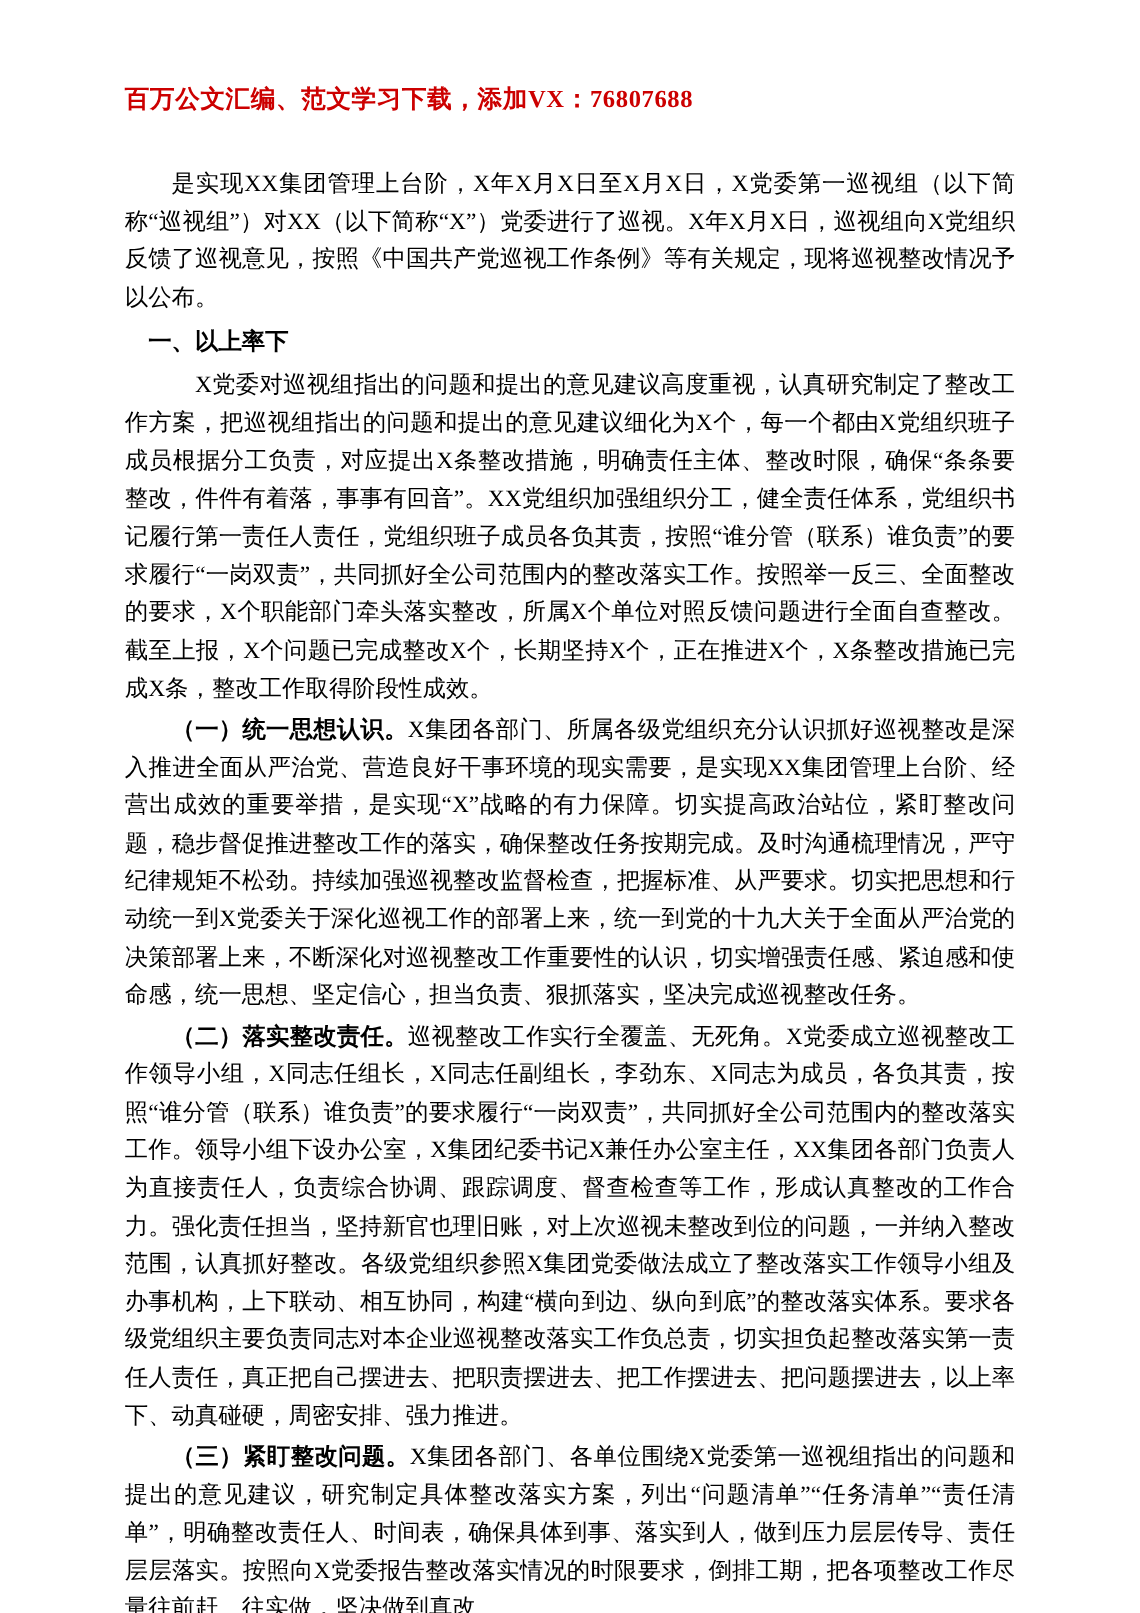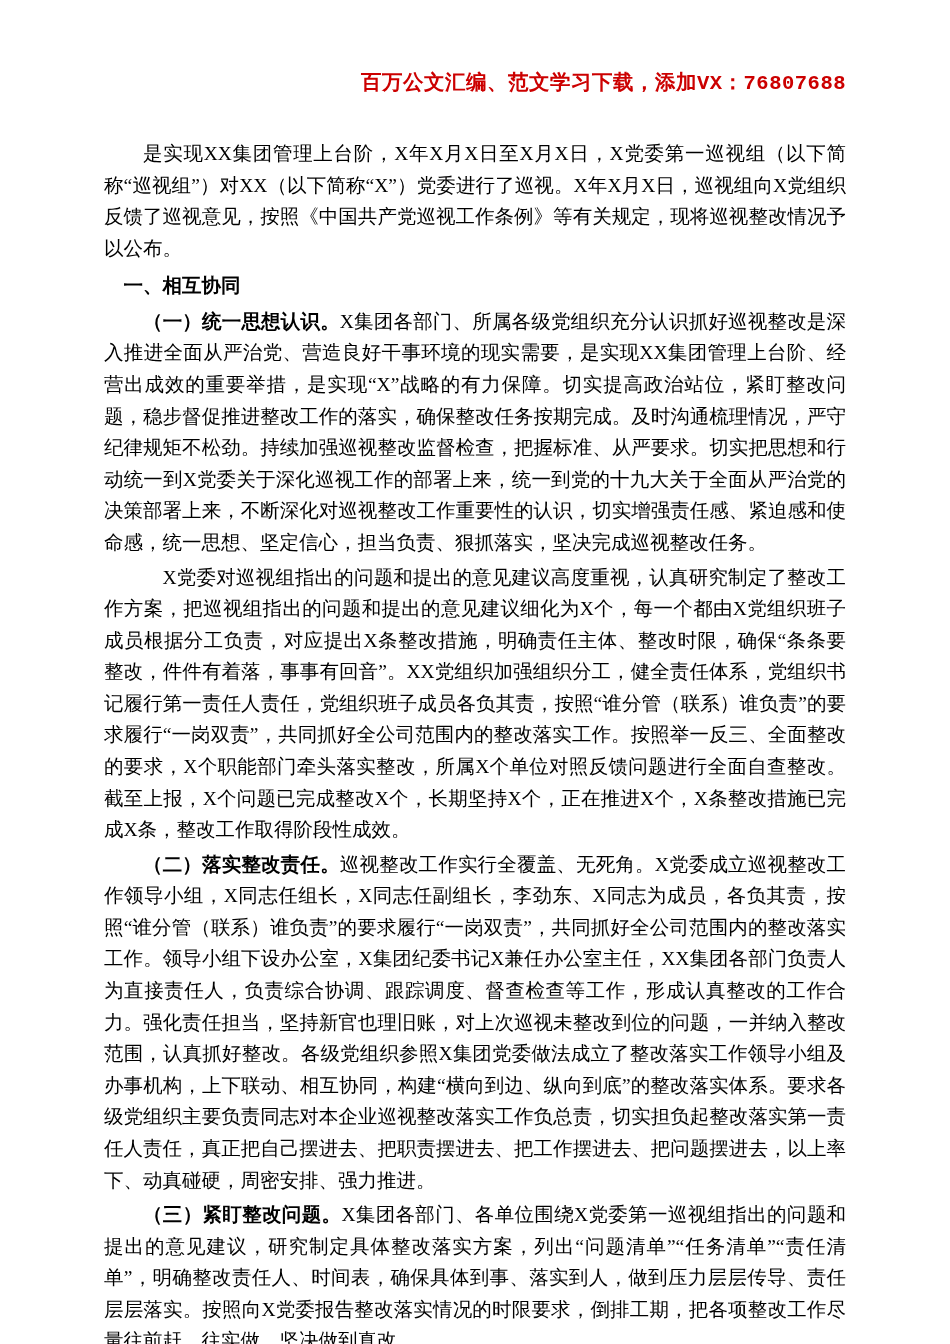--- a/index.html
+++ b/index.html
@@ -14,23 +14,23 @@
     color: #000000;
   }
   .page {
     width: 950px;
     min-height: 1344px;
     box-sizing: border-box;
     padding: 60px 104px 40px 104px;
     position: relative;
   }
   .watermark {
-    text-align: right;
+    text-align: left;
     color: #cc0000;
-    font-family: Liberation Mono, monospace;
+    font-family: Liberation Serif, serif;
     font-weight: bold;
     font-size: 20.5px;
     letter-spacing: 0.5px;
     margin: 8px 0 42px 0;
     white-space: nowrap;
   }
   .doc-body {
     font-size: 19.5px;
     line-height: 1.62;
     text-align: justify;
@@ -63,27 +63,27 @@
 <body>
 
 <div class="page">
 
   <div class="watermark">百万公文汇编、范文学习下载，添加VX：76807688</div>
 
   <div class="doc-body">
 
     <p class="para">是实现XX集团管理上台阶，X年X月X日至X月X日，X党委第一巡视组（以下简称“巡视组”）对XX（以下简称“X”）党委进行了巡视。X年X月X日，巡视组向X党组织反馈了巡视意见，按照《中国共产党巡视工作条例》等有关规定，现将巡视整改情况予以公布。</p>
 
-    <p class="heading">一、相互协同</p>
+    <p class="heading">一、以上率下</p>
+
+    <p class="para indent-extra">X党委对巡视组指出的问题和提出的意见建议高度重视，认真研究制定了整改工作方案，把巡视组指出的问题和提出的意见建议细化为X个，每一个都由X党组织班子成员根据分工负责，对应提出X条整改措施，明确责任主体、整改时限，确保“条条要整改，件件有着落，事事有回音”。XX党组织加强组织分工，健全责任体系，党组织书记履行第一责任人责任，党组织班子成员各负其责，按照“谁分管（联系）谁负责”的要求履行“一岗双责”，共同抓好全公司范围内的整改落实工作。按照举一反三、全面整改的要求，X个职能部门牵头落实整改，所属X个单位对照反馈问题进行全面自查整改。截至上报，X个问题已完成整改X个，长期坚持X个，正在推进X个，X条整改措施已完成X条，整改工作取得阶段性成效。</p>
 
     <p class="para">
       <span class="sub-lead">（一）统一思想认识。</span><span>X集团各部门、所属各级党组织充分认识抓好巡视整改是深入推进全面从严治党、营造良好干事环境的现实需要，是实现XX集团管理上台阶、经营出成效的重要举措，是实现“X”战略的有力保障。切实提高政治站位，紧盯整改问题，稳步督促推进整改工作的落实，确保整改任务按期完成。及时沟通梳理情况，严守纪律规矩不松劲。持续加强巡视整改监督检查，把握标准、从严要求。切实把思想和行动统一到X党委关于深化巡视工作的部署上来，统一到党的十九大关于全面从严治党的决策部署上来，不断深化对巡视整改工作重要性的认识，切实增强责任感、紧迫感和使命感，统一思想、坚定信心，担当负责、狠抓落实，坚决完成巡视整改任务。</span>
     </p>
-
-    <p class="para indent-extra">X党委对巡视组指出的问题和提出的意见建议高度重视，认真研究制定了整改工作方案，把巡视组指出的问题和提出的意见建议细化为X个，每一个都由X党组织班子成员根据分工负责，对应提出X条整改措施，明确责任主体、整改时限，确保“条条要整改，件件有着落，事事有回音”。XX党组织加强组织分工，健全责任体系，党组织书记履行第一责任人责任，党组织班子成员各负其责，按照“谁分管（联系）谁负责”的要求履行“一岗双责”，共同抓好全公司范围内的整改落实工作。按照举一反三、全面整改的要求，X个职能部门牵头落实整改，所属X个单位对照反馈问题进行全面自查整改。截至上报，X个问题已完成整改X个，长期坚持X个，正在推进X个，X条整改措施已完成X条，整改工作取得阶段性成效。</p>
 
     <p class="para">
       <span class="sub-lead">（二）落实整改责任。</span><span>巡视整改工作实行全覆盖、无死角。X党委成立巡视整改工作领导小组，X同志任组长，X同志任副组长，李劲东、X同志为成员，各负其责，按照“谁分管（联系）谁负责”的要求履行“一岗双责”，共同抓好全公司范围内的整改落实工作。领导小组下设办公室，X集团纪委书记X兼任办公室主任，XX集团各部门负责人为直接责任人，负责综合协调、跟踪调度、督查检查等工作，形成认真整改的工作合力。强化责任担当，坚持新官也理旧账，对上次巡视未整改到位的问题，一并纳入整改范围，认真抓好整改。各级党组织参照X集团党委做法成立了整改落实工作领导小组及办事机构，上下联动、相互协同，构建“横向到边、纵向到底”的整改落实体系。要求各级党组织主要负责同志对本企业巡视整改落实工作负总责，切实担负起整改落实第一责任人责任，真正把自己摆进去、把职责摆进去、把工作摆进去、把问题摆进去，以上率下、动真碰硬，周密安排、强力推进。</span>
     </p>
 
     <p class="para-tight">
       <span class="sub-lead">（三）紧盯整改问题。</span><span>X集团各部门、各单位围绕X党委第一巡视组指出的问题和提出的意见建议，研究制定具体整改落实方案，列出“问题清单”“任务清单”“责任清单”，明确整改责任人、时间表，确保具体到事、落实到人，做到压力层层传导、责任层层落实。按照向X党委报告整改落实情况的时限要求，倒排工期，把各项整改工作尽量往前赶、往实做，坚决做到真改、</span>
     </p>
 
   </div>

